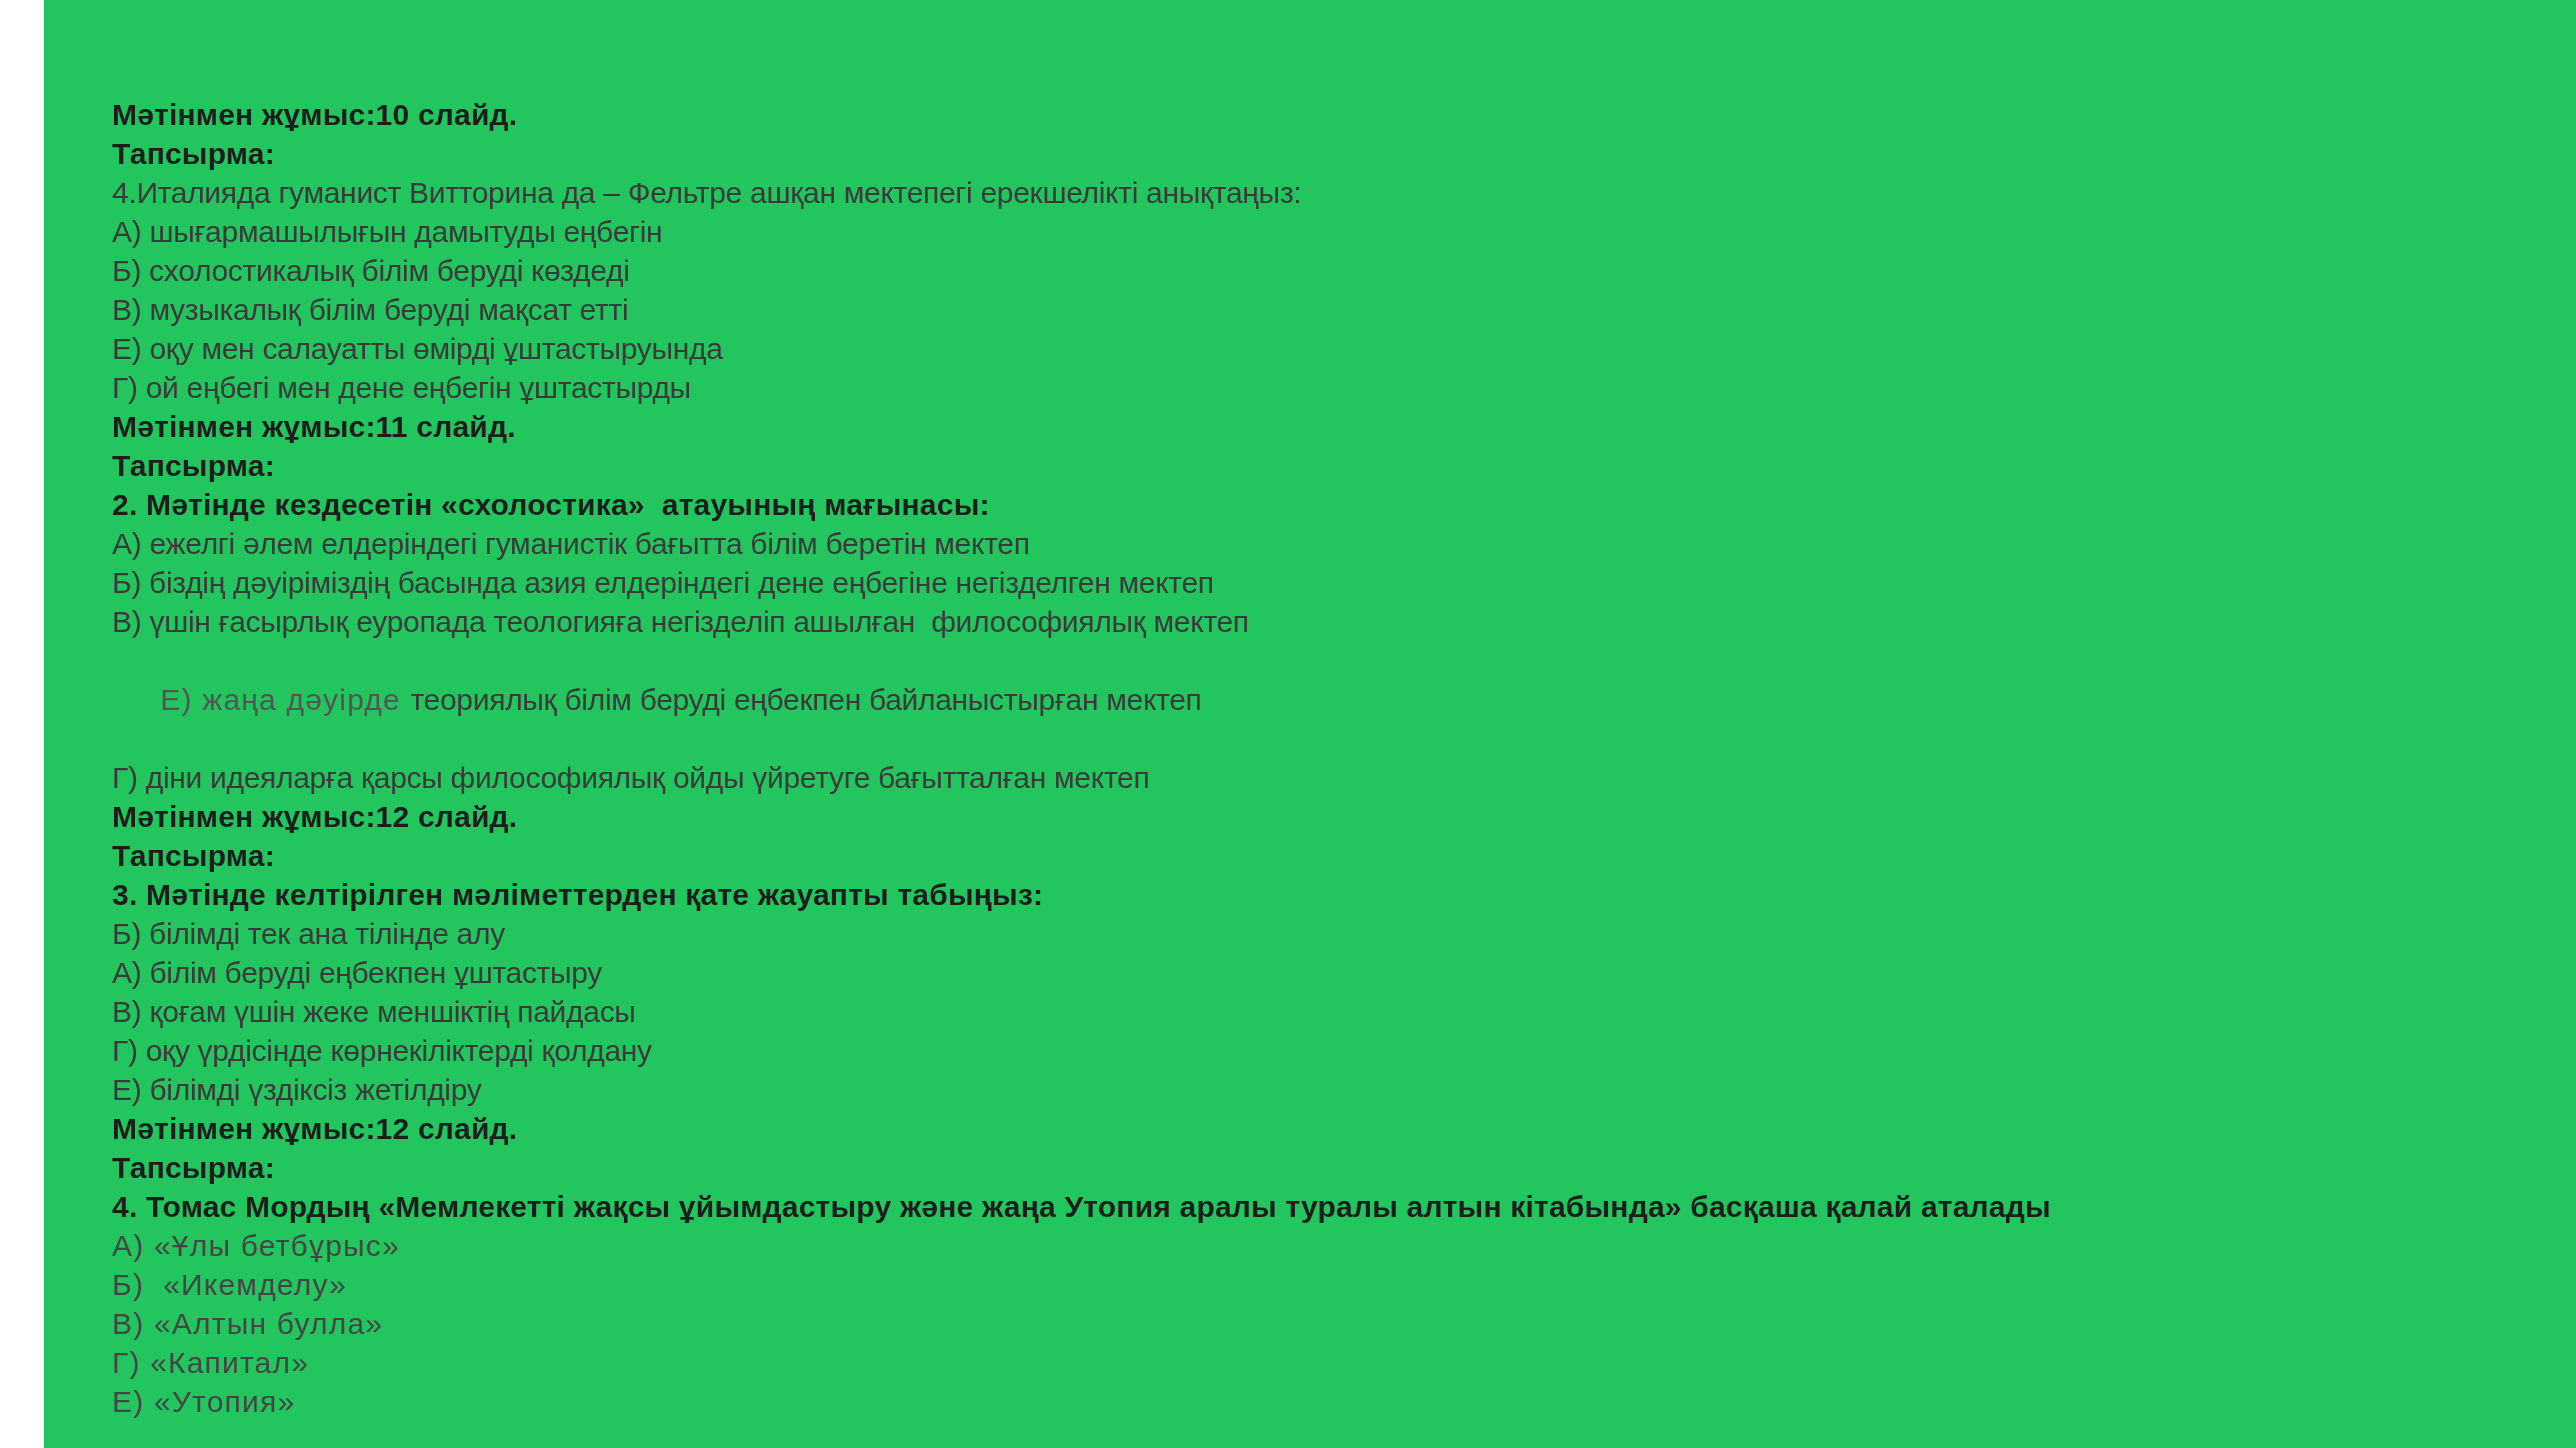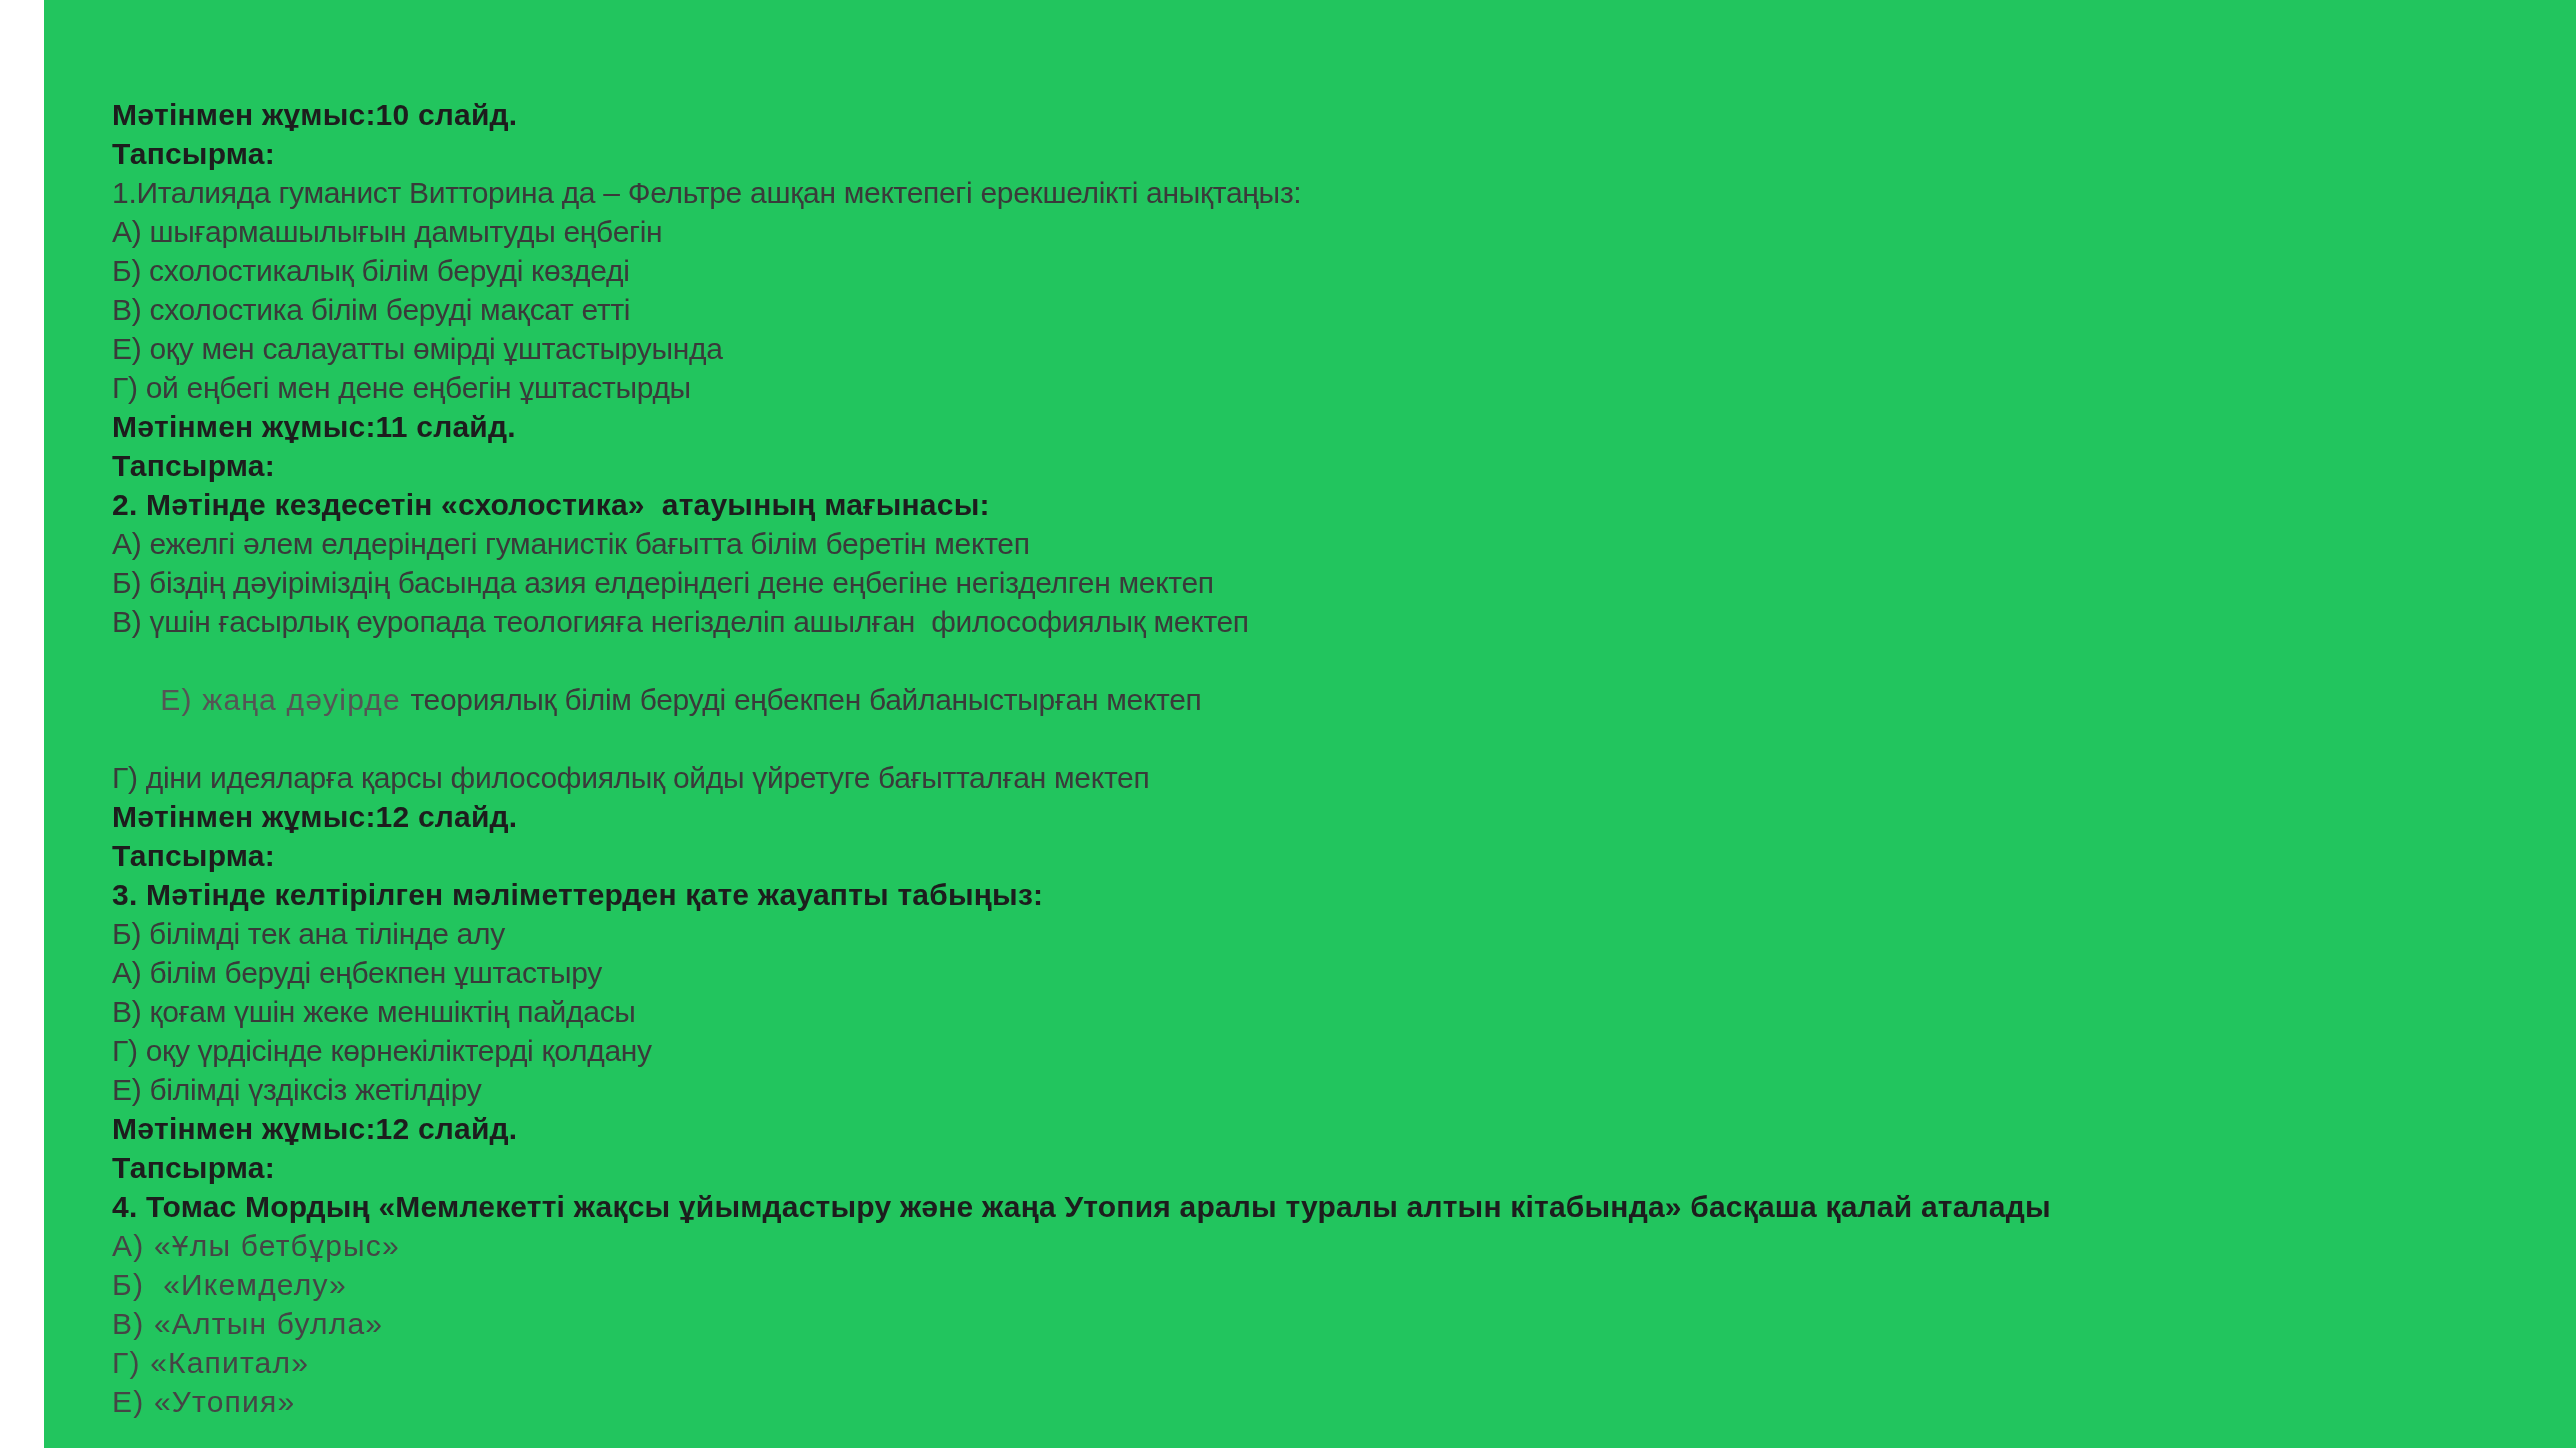--- a/index.html
+++ b/index.html
@@ -55,24 +55,24 @@
   }
 </style>
 </head>
 <body>
 
 <div class="page">
   <div class="content">
 
     <p class="line hdr">Мәтінмен жұмыс:10 слайд.</p>
     <p class="line hdr">Тапсырма:</p>
-    <p class="line body-txt">1.Италияда гуманист Витторина да – Фельтре ашқан мектепегі ерекшелікті анықтаңыз:</p>
+    <p class="line body-txt">4.Италияда гуманист Витторина да – Фельтре ашқан мектепегі ерекшелікті анықтаңыз:</p>
     <p class="line body-txt">А) шығармашылығын дамытуды еңбегін</p>
     <p class="line body-txt">Б) схолостикалық білім беруді көздеді</p>
-    <p class="line body-txt">В) схолостика білім беруді мақсат етті</p>
+    <p class="line body-txt">В) музыкалық білім беруді мақсат етті</p>
     <p class="line body-txt">Е) оқу мен салауатты өмірді ұштастыруында</p>
     <p class="line body-txt">Г) ой еңбегі мен дене еңбегін ұштастырды</p>
 
     <p class="line hdr">Мәтінмен жұмыс:11 слайд.</p>
     <p class="line hdr">Тапсырма:</p>
     <p class="line qst">2. Мәтінде кездесетін «схолостика»  атауының мағынасы:</p>
     <p class="line body-txt">А) ежелгі әлем елдеріндегі гуманистік бағытта білім беретін мектеп</p>
     <p class="line body-txt">Б) біздің дәуіріміздің басында азия елдеріндегі дене еңбегіне негізделген мектеп</p>
     <p class="line body-txt">В) үшін ғасырлық еуропада теологияға негізделіп ашылған  философиялық мектеп</p>
     <p class="line body-txt">

